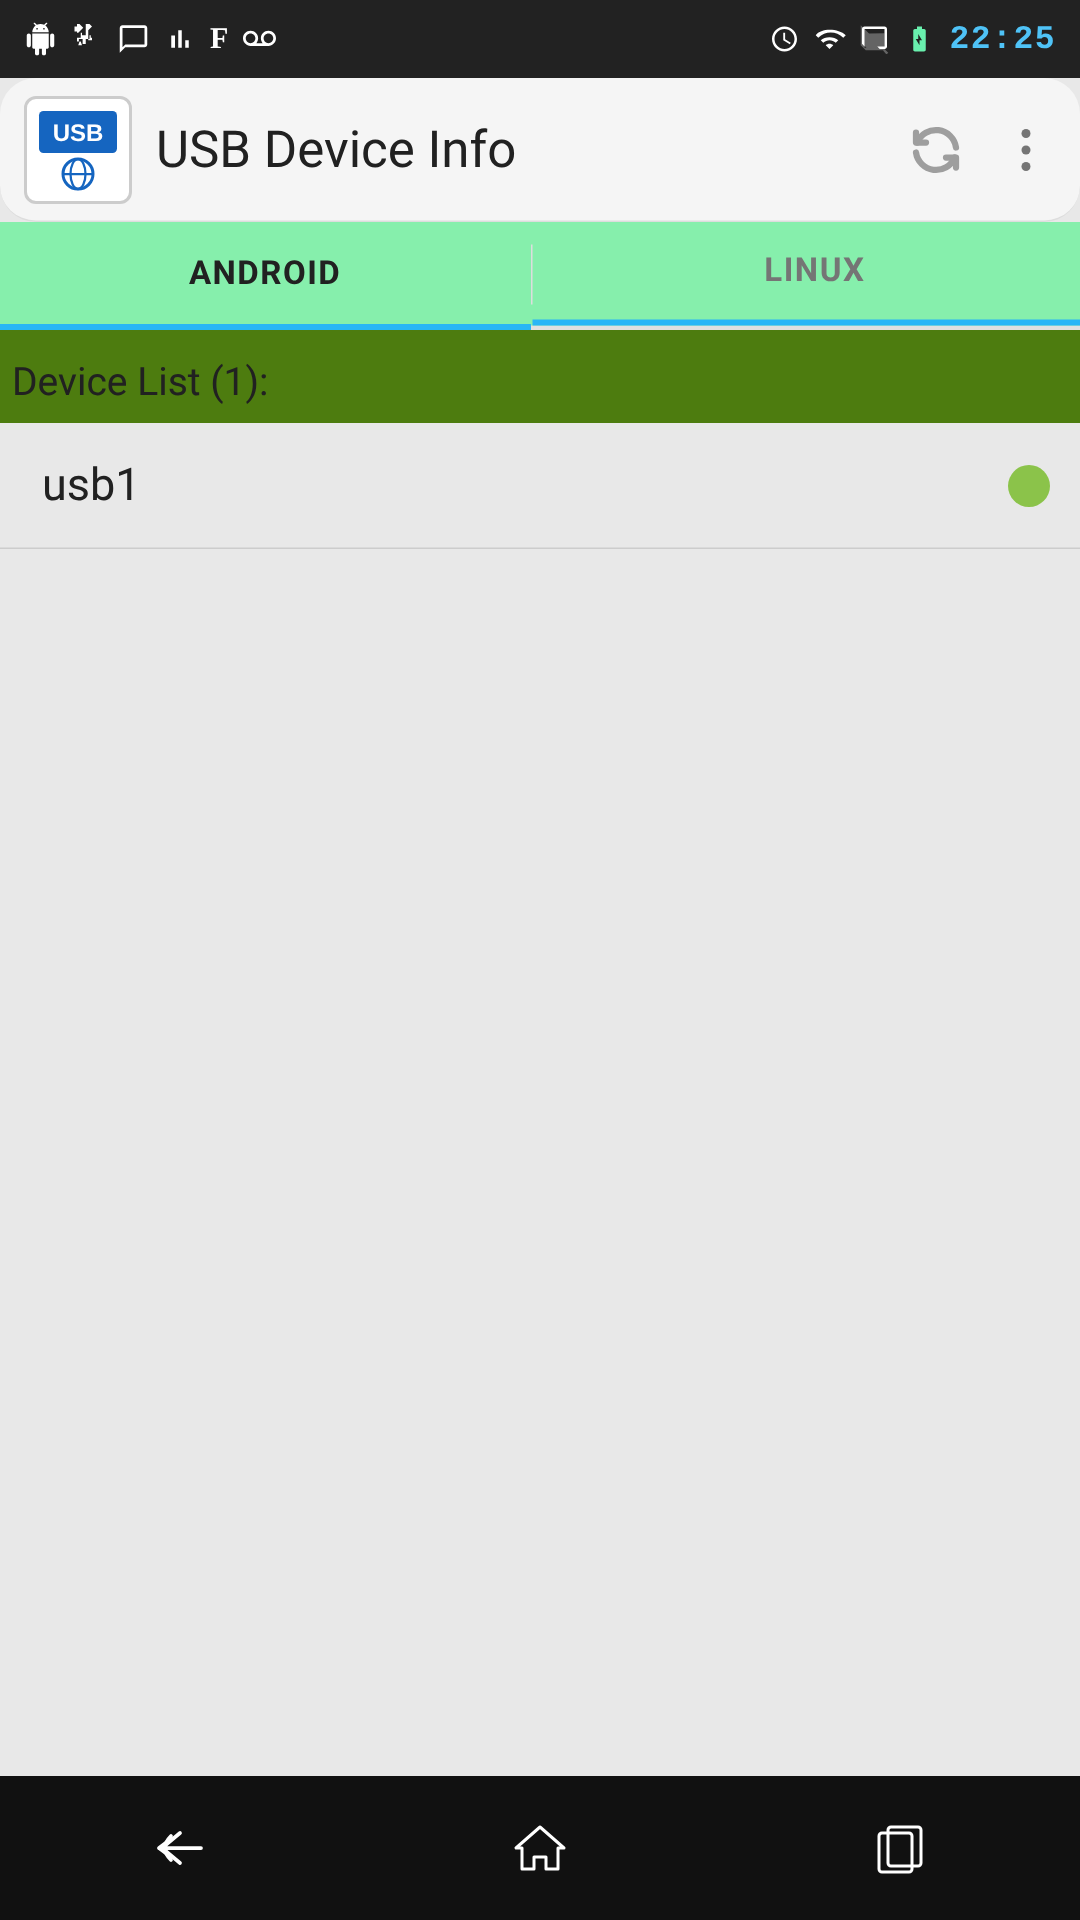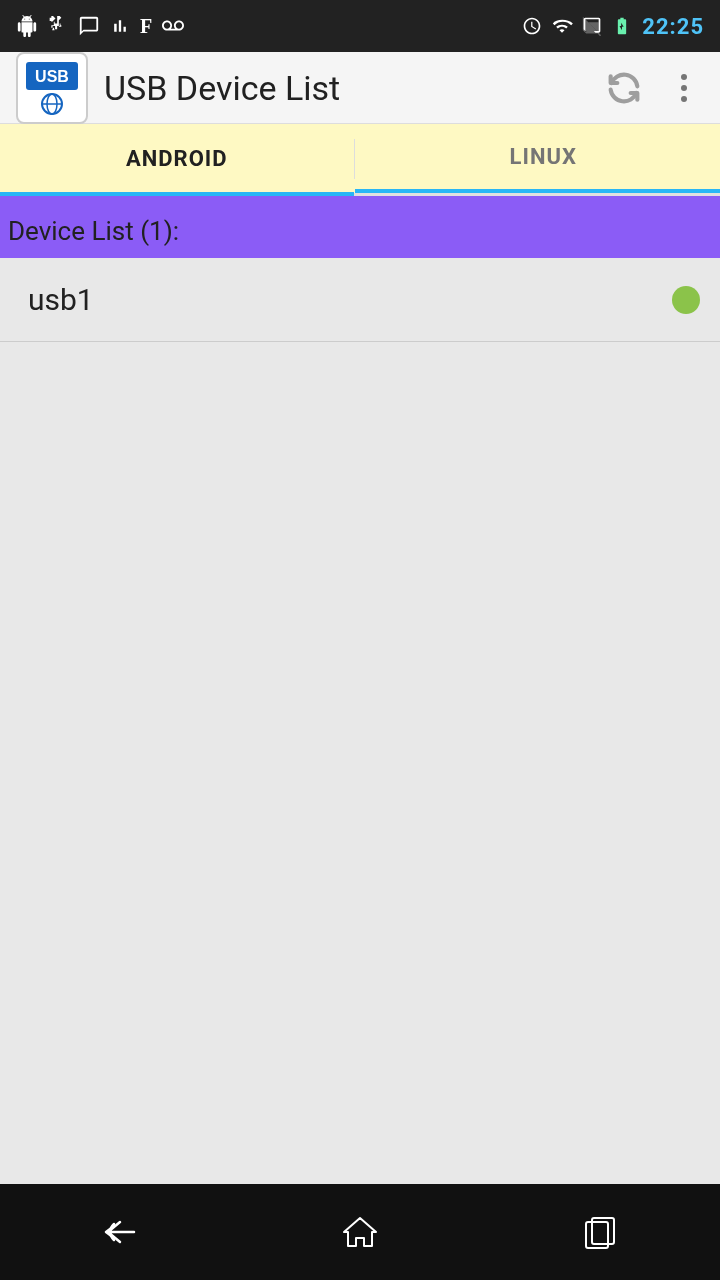--- a/index.html
+++ b/index.html
@@ -30,46 +30,48 @@
     .status-bar-left {
       display: flex;
       align-items: center;
       gap: 10px;
     }
 
     .status-bar-right {
       display: flex;
       align-items: center;
       gap: 8px;
+      font-family: Liberation Mono, monospace;
     }
 
     .status-icon {
       color: #fff;
       font-size: 20px;
       display: flex;
       align-items: center;
     }
 
     .status-time {
       color: #4fc3f7;
       font-size: 22px;
       font-weight: bold;
       letter-spacing: 1px;
     }
 
     
     .app-bar {
       width: 100%;
-      height: 72px;
+      height: 96px;
       background: #f5f5f5;
       display: flex;
       align-items: center;
       padding: 0 16px;
       flex-shrink: 0;
       border-bottom: 1px solid #ddd;
+      border-radius: 24px;
     }
 
     .app-logo {
       width: 72px;
       height: 72px;
       background: #fff;
       border: 2px solid #ccc;
       border-radius: 8px;
       display: flex;
       align-items: center;
@@ -114,21 +116,21 @@
       display: flex;
       align-items: center;
       justify-content: center;
       cursor: pointer;
     }
 
     
     .tabs-container {
       width: 100%;
       height: 72px;
-      background: #fef9c3;
+      background: #86efac;
       display: flex;
       flex-shrink: 0;
       border-bottom: 3px solid #e0e0e0;
     }
 
     .tab {
       flex: 1;
       display: flex;
       align-items: center;
       justify-content: center;
@@ -167,21 +169,21 @@
       background: #e8e8e8;
       display: flex;
       flex-direction: column;
     }
 
     .device-list-header {
       padding: 20px 16px 12px 8px;
       font-size: 26px;
       color: #212121;
       font-weight: 400;
-      background: #8b5cf6;
+      background: #4d7c0f;
     }
 
     .device-item {
       background: #e8e8e8;
       padding: 24px 20px 24px 28px;
       display: flex;
       align-items: center;
       justify-content: space-between;
       border-bottom: 1px solid #ccc;
       cursor: pointer;
@@ -318,21 +320,21 @@
 
         <rect x="4" y="4" width="52" height="28" fill="#1565c0" rx="3"></rect>
         <text x="30" y="24" text-anchor="middle" fill="white" font-size="16" font-weight="bold" font-family="Arial">USB</text>
 
         <circle cx="30" cy="46" r="10" fill="none" stroke="#1565c0" stroke-width="2"></circle>
         <ellipse cx="30" cy="46" rx="5" ry="10" fill="none" stroke="#1565c0" stroke-width="1.5"></ellipse>
         <line x1="20" y1="46" x2="40" y2="46" stroke="#1565c0" stroke-width="1.5"></line>
       </svg>
     </div>
   </div>
-  <span class="app-title">USB Device List</span>
+  <span class="app-title">USB Device Info</span>
   <div class="app-bar-actions">
     <div class="refresh-btn">
       <svg class="refresh-icon-svg" viewBox="0 0 24 24" fill="none" stroke="#9e9e9e" stroke-width="2.5">
         <path d="M20 11A8.1 8.1 0 0 0 4.5 9" stroke-linecap="round"></path>
         <path d="M4 5v4h4" stroke-linecap="round" stroke-linejoin="round"></path>
         <path d="M4 13A8.1 8.1 0 0 0 19.5 15" stroke-linecap="round"></path>
         <path d="M20 19v-4h-4" stroke-linecap="round" stroke-linejoin="round"></path>
       </svg>
     </div>
     <div class="more-btn">

